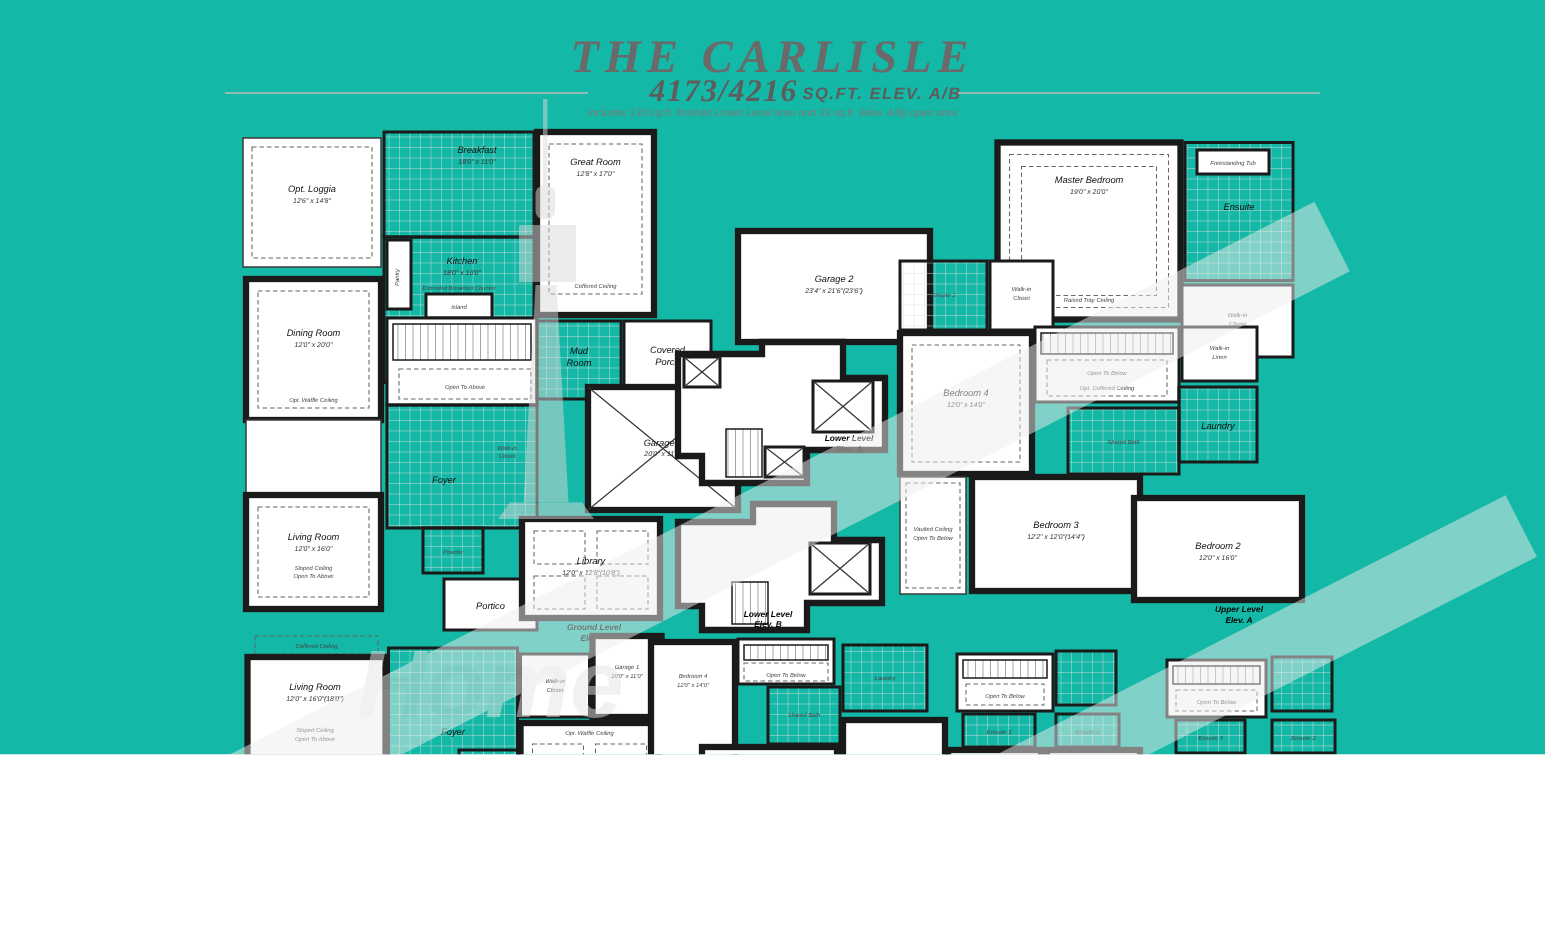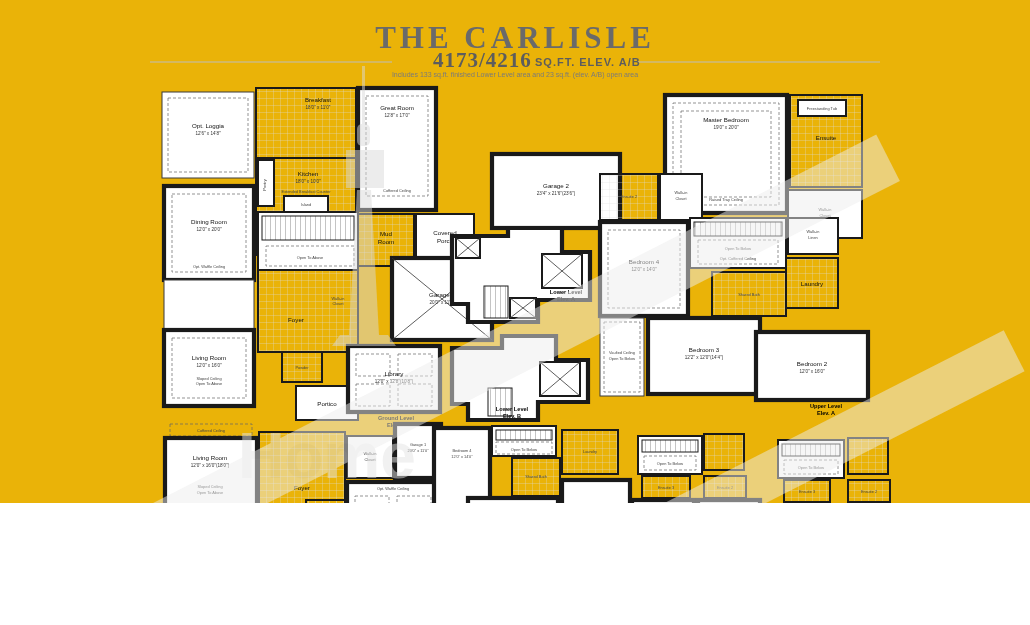--- a/index.html
+++ b/index.html
@@ -1,16 +1,16 @@
 <!DOCTYPE html>
 <html><head>
 <meta charset="utf-8">
 <style>
   html,body{margin:0;padding:0;background:#fff;}
-  #page{position:relative;width:1030px;height:503px;background:#eab308;overflow:hidden;}
+  #page{position:relative;width:1030px;height:503px;background:#14b8a6;overflow:hidden;font-style:italic;}
   svg{display:block;}
   .t-title{font-family:"Liberation Serif",serif;font-weight:bold;font-size:31px;fill:#6a6a6a;letter-spacing:4px;}
   .t-sqft{font-family:"Liberation Serif",serif;font-weight:bold;font-size:21px;fill:#5d5d5d;letter-spacing:1px;}
   .t-sqfts{font-family:"Liberation Sans",sans-serif;font-weight:bold;font-size:11px;fill:#5d5d5d;letter-spacing:1px;}
   .t-note{font-family:"Liberation Sans",sans-serif;font-size:7px;fill:#7a7a7a;}
   .rn{font-family:"Liberation Sans",sans-serif;font-size:6.2px;fill:#111;}
   .rd{font-family:"Liberation Sans",sans-serif;font-size:4.6px;fill:#333;}
   .tn{font-family:"Liberation Sans",sans-serif;font-size:3.9px;fill:#444;}
   .pl{font-family:"Liberation Sans",sans-serif;font-size:5.6px;font-weight:bold;fill:#000;}
   .mid{text-anchor:middle;}

